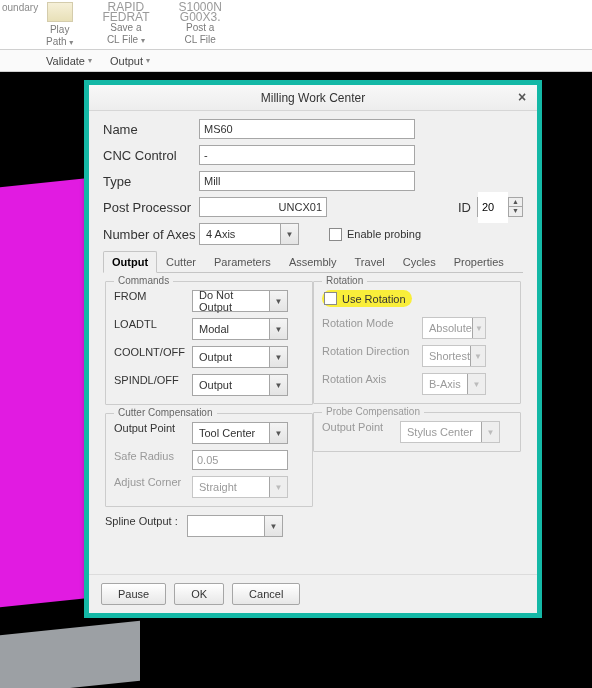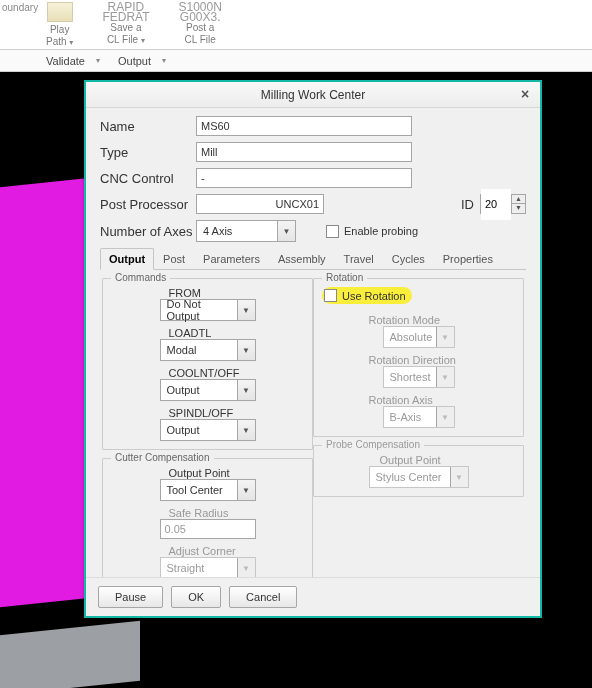--- a/index.html
+++ b/index.html
@@ -46,21 +46,21 @@
     align-items: center;
     gap: 18px;
     padding-left: 46px;
     border-bottom: 1px solid #d0d0d0;
     background: #fafafa;
   }
   .menuitem {
     color:#444;
     display:flex;
     align-items:center;
-    gap:11px;
+    gap:3px;
     cursor:pointer;
   }
   .chev { font-size:8px; color:#888; }
   
   .canvas {
     position:absolute; left:0; top:72px; right:0; bottom:0;
     background:#000;
   }
   .part {
     position:absolute; left:-20px; top:110px; width:140px; height:420px;
@@ -80,21 +80,21 @@
   .floor {
     position:absolute; left:0; bottom:0; width:140px; height:60px;
     background:#9ca0a4;
     transform: skewY(-6deg);
   }
   
   .dialog {
     position:absolute;
     left:84px; top:80px; width:458px; height:538px;
     background:#f0f0f0;
-    border:2px solid #14b8a6;
+    border:5px solid #14b8a6;
     box-shadow:0 1px 4px rgba(0,0,0,.25);
     display:flex; flex-direction:column;
   }
   .titlebar {
     height:26px;
     background:linear-gradient(#f8f8f8,#ededed);
     border-bottom:1px solid #d6d6d6;
     display:flex; align-items:center; justify-content:center;
     position:relative;
     font-size:12px; color:#333;
@@ -162,25 +162,25 @@
   .cols { display:flex; }
   .col { flex:1; }
   .fieldset {
     border:1px solid #cccccc; border-radius:1px;
     padding:8px 8px 8px 8px; margin-bottom:8px; position:relative;
   }
   .legend {
     position:absolute; top:-7px; left:8px; background:#f0f0f0;
     padding:0 4px; font-size:10px; color:#666;
   }
-  .frow { display:flex; align-items:center; margin-bottom:6px;flex-direction:column;}
+  .frow { display:flex; align-items:flex-start; margin-bottom:6px;}
   .frow label { width:78px; color:#333;}
   .frow.disabled label { color:#999;}
   .w96 { width:96px;}
-  .w80 { width:72px;}
+  .w80 { width:64px;}
   .ghost { color:#9a9a9a;}
   .highlight {
     background: #f9ee3a;
     border-radius: 10px;
     padding:2px 6px 2px 2px;
     display:inline-flex;
   }
   
   .bottombar {
     display:flex; justify-content:flex-start; gap:8px;
@@ -235,26 +235,26 @@
     <span>Milling Work Center</span>
     <div class="close">×</div>
   </div>
   <div class="dlg-body">
 
     <div class="formrow">
       <label>Name</label>
       <input class="tinput w216" value="MS60" style="">
     </div>
     <div class="formrow">
+      <label>CNC Control</label>
+      <input class="tinput w216" value="-" style="">
+    </div>
+    <div class="formrow">
       <label>Type</label>
       <input class="tinput w216" value="Mill" style="">
-    </div>
-    <div class="formrow">
-      <label>CNC Control</label>
-      <input class="tinput w216" value="-" style="">
     </div>
     <div class="formrow">
       <label>Post Processor</label>
       <input class="tinput w156" value="UNCX01" style="">
       <span style="margin-left:auto;"></span>
       <label style="width:auto;margin-left:20px;margin-right:6px;">ID</label>
       <div class="spinner">
         <input value="20" style="">
         <div class="spinbtns">
           <div>▲</div>
@@ -270,21 +270,21 @@
       </div>
       <span style="width:30px"></span>
       <div class="chk">
         <div class="chk-box"></div>
         <span>Enable probing</span>
       </div>
     </div>
 
     <div class="tabs">
       <div class="tab active">Output</div>
-      <div class="tab">Post</div>
+      <div class="tab">Cutter</div>
       <div class="tab">Parameters</div>
       <div class="tab">Assembly</div>
       <div class="tab">Travel</div>
       <div class="tab">Cycles</div>
       <div class="tab">Properties</div>
     </div>
 
     <div class="tabpane">
       <div class="cols">
 

